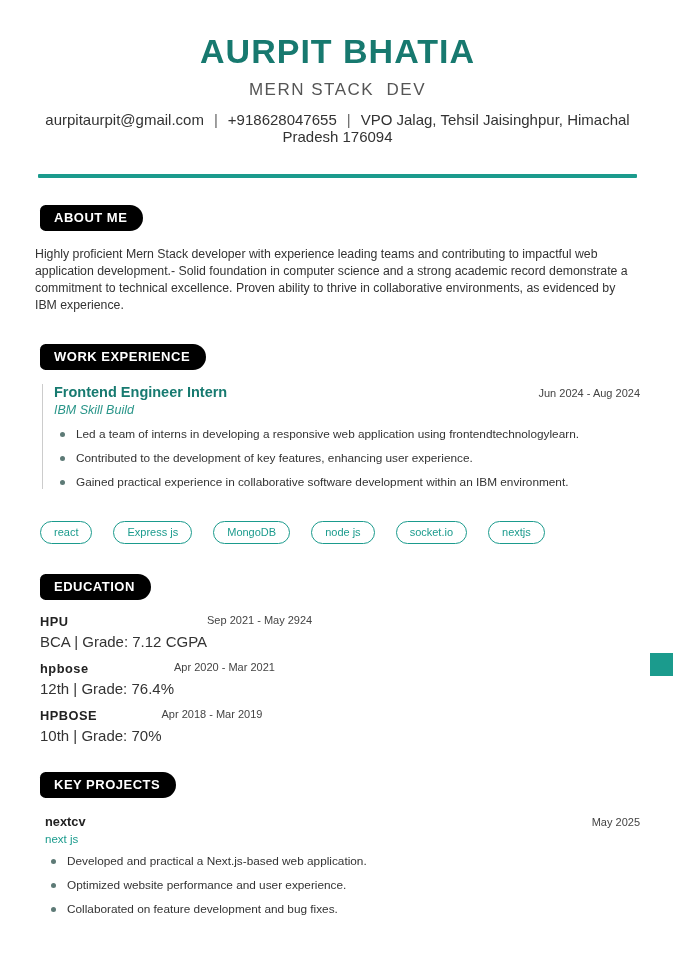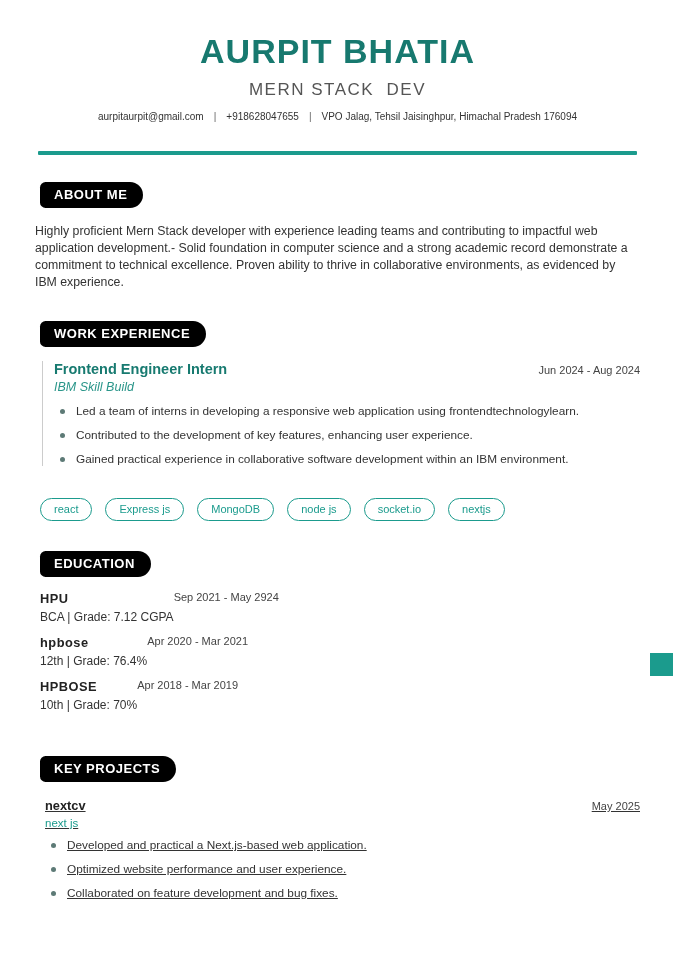--- a/index.html
+++ b/index.html
@@ -24,21 +24,21 @@
   }
   .subtitle {
     margin-top: 9px;
     font-size: 17px;
     color: #555;
     letter-spacing: 1.5px;
     white-space: pre-wrap;
   }
   .contact {
     margin-top: 11px;
-    font-size: 10px;
+    font-size: 15px;
     color: #333;
   }
   .contact .sep { margin: 0 10px; color: #666; }
 
   .divider {
     height: 4px;
     background: #1b9b8d;
     margin: 29px 3px 0 3px;
     border-radius: 1px;
   }
@@ -52,21 +52,21 @@
     font-weight: bold;
     letter-spacing: 0.5px;
     padding: 5px 16px 6px 14px;
     border-radius: 6px 14px 14px 6px;
     margin-left: 5px;
   }
   .section-about    { margin-top: 27px; }
   .section-work     { margin-top: 30px; }
   .section-expertise{ margin-top: 32px; }
   .section-education{ margin-top: 30px; }
-  .section-projects { margin-top: 44px; text-decoration: underline; }
+  .section-projects { margin-top: 28px; }
 
   
   .about-text {
     margin-top: 15px;
     font-size: 12.3px;
     line-height: 17px;
     color: #333;
   }
 
   
@@ -103,35 +103,35 @@
   ul.bullets li::before {
     content: "";
     position: absolute;
     left: 6px; top: 5px;
     width: 5px; height: 5px;
     border-radius: 50%;
     background: #5d7a76;
   }
 
   
-  .chips { margin: 17px 0 0 5px; display: flex; gap: 13px; }
+  .chips { margin: 17px 0 0 5px; display: flex; gap: 21px; }
   .chip {
     border: 1.5px solid #1b9b8d;
     color: #1b9b8d;
     font-size: 11px;
     padding: 4px 13px 5px 13px;
     border-radius: 13px;
     white-space: nowrap;
   }
 
   
   .edu-list { margin-top: 14px; padding-left: 5px; }
   .edu-row { display: flex; justify-content: flex-start; margin-bottom: 11px; }
   .edu-school { font-size: 12.8px; font-weight: bold; color: #222; letter-spacing: 0.5px; }
-  .edu-detail { margin-top: 4px; font-size: 12px; color: #333; }
+  .edu-detail { margin-top: 4px; font-size: 15px; color: #333; }
 
   
   .project-entry { margin: 16px 0 0 10px; }
   .project-title { font-size: 12.8px; font-weight: bold; color: #222; }
   .project-tech  { margin-top: 4px; font-size: 11.5px; color: #1b9b8d; }
   .project-entry ul.bullets { margin-top: 9px; }
 
   
   .corner-square {
     position: absolute;

